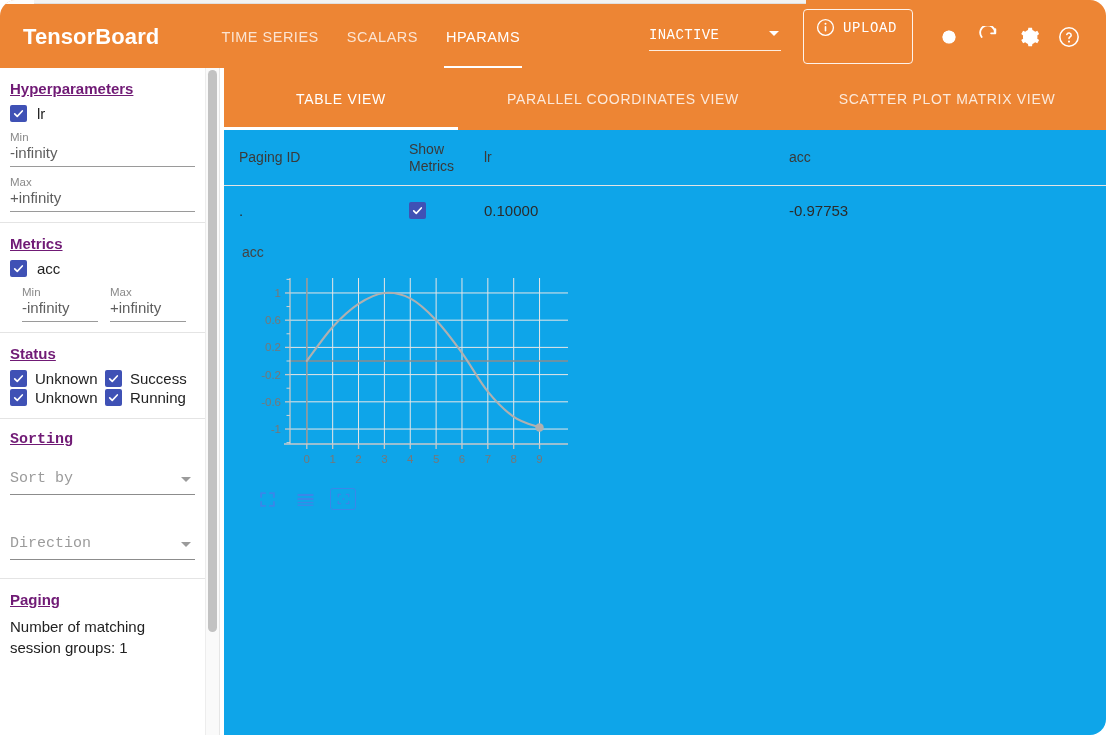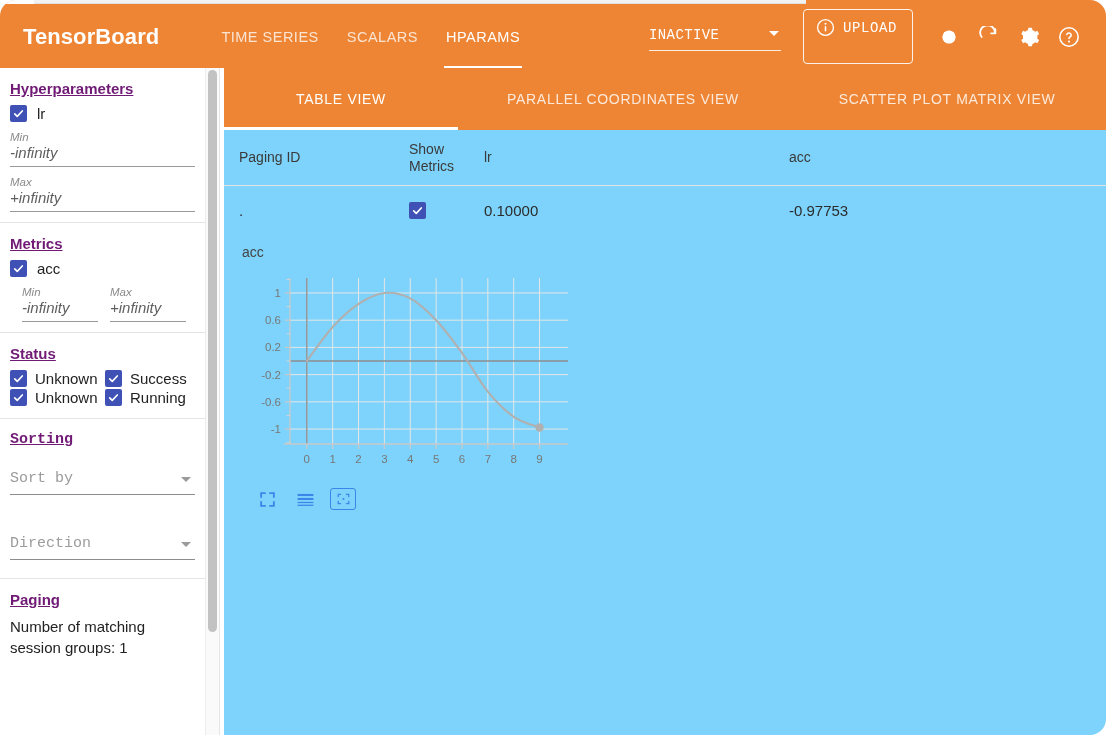--- a/index.html
+++ b/index.html
@@ -91,21 +91,21 @@
   }
   .cb-row { display: flex; align-items: center; gap: 10px; margin: 2px 0 2px 0; }
   .cb {
     width: 17px; height: 17px; border-radius: 2px; background: #3F51B5;
     display: inline-flex; align-items: center; justify-content: center;
     flex: 0 0 auto; cursor: pointer;
   }
   .cb svg { display: block; }
   .cb-label { font-size: 15px; color: #222; }
 
-  .field { margin-top: 9px; font-style: italic; }
+  .field { margin-top: 9px; }
   .field-label { font-size: 11.5px; color: #8a8a8a; margin-bottom: 1px; }
   .field-value {
     font-size: 15px; color: #5f5f5f;
     border-bottom: 1px solid #9a9a9a; padding-bottom: 5px;
   }
   .field-row { display: flex; gap: 12px; margin-top: 9px; padding-left: 12px; }
   .field-row .field { margin-top: 0; width: 76px; }
 
   .status-grid { margin-top: 2px; }
   .status-line { display: flex; align-items: center; gap: 0px; margin: 2px 0; }
@@ -130,21 +130,21 @@
     background: #fafafa; border-left: 1px solid #ededed; border-right: 1px solid #e6e6e6;
   }
   .sb-thumb {
     position: absolute; left: 208px; top: 70px; width: 9px; height: 562px;
     background: #c2c2c2; border-radius: 5px; cursor: pointer;
   }
 
   
   .content {
     position: absolute; top: 68px; left: 224px; width: 882px; height: 667px;
-    background: #7dd3fc;
+    background: #0ea5e9;
   }
   .view-tabs {
     height: 62px; background: #ED8534; display: flex; align-items: center;
     position: relative;
   }
   .view-tab {
     color: rgba(255,255,255,0.82); font-size: 14px; letter-spacing: 0.7px;
     height: 62px; display: flex; align-items: center; justify-content: center;
     cursor: pointer; position: relative; white-space: nowrap;
   }

